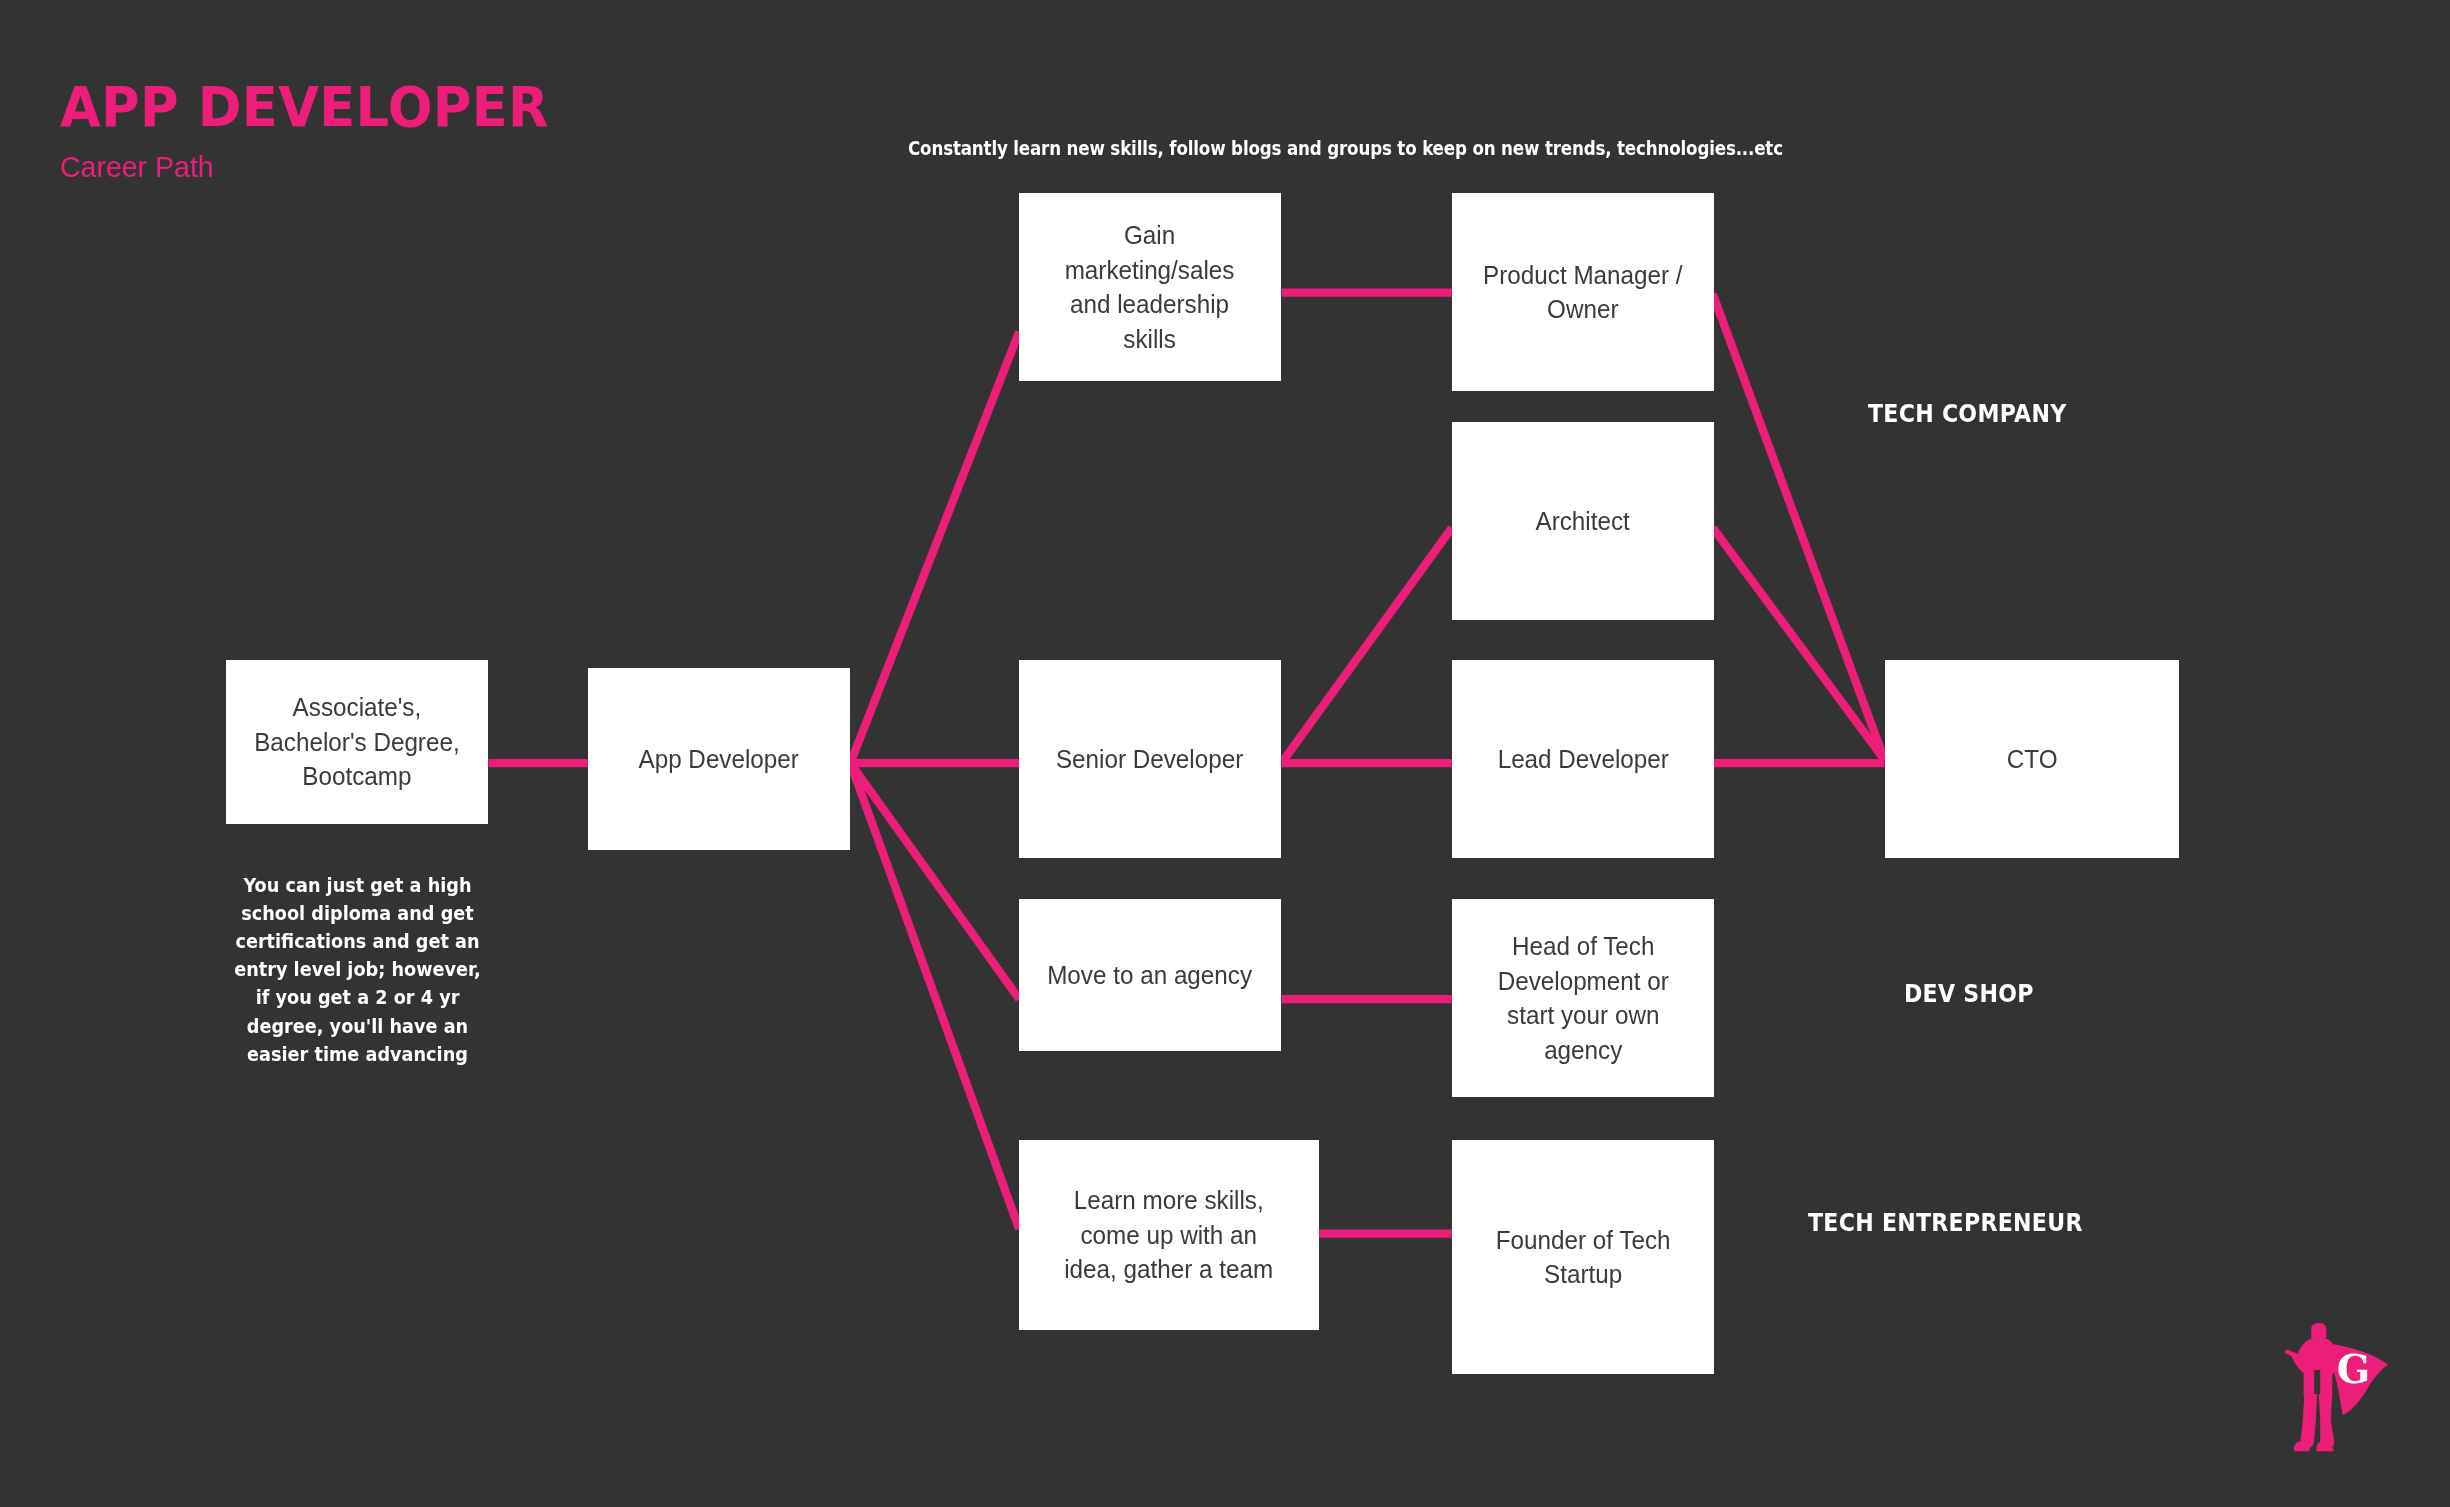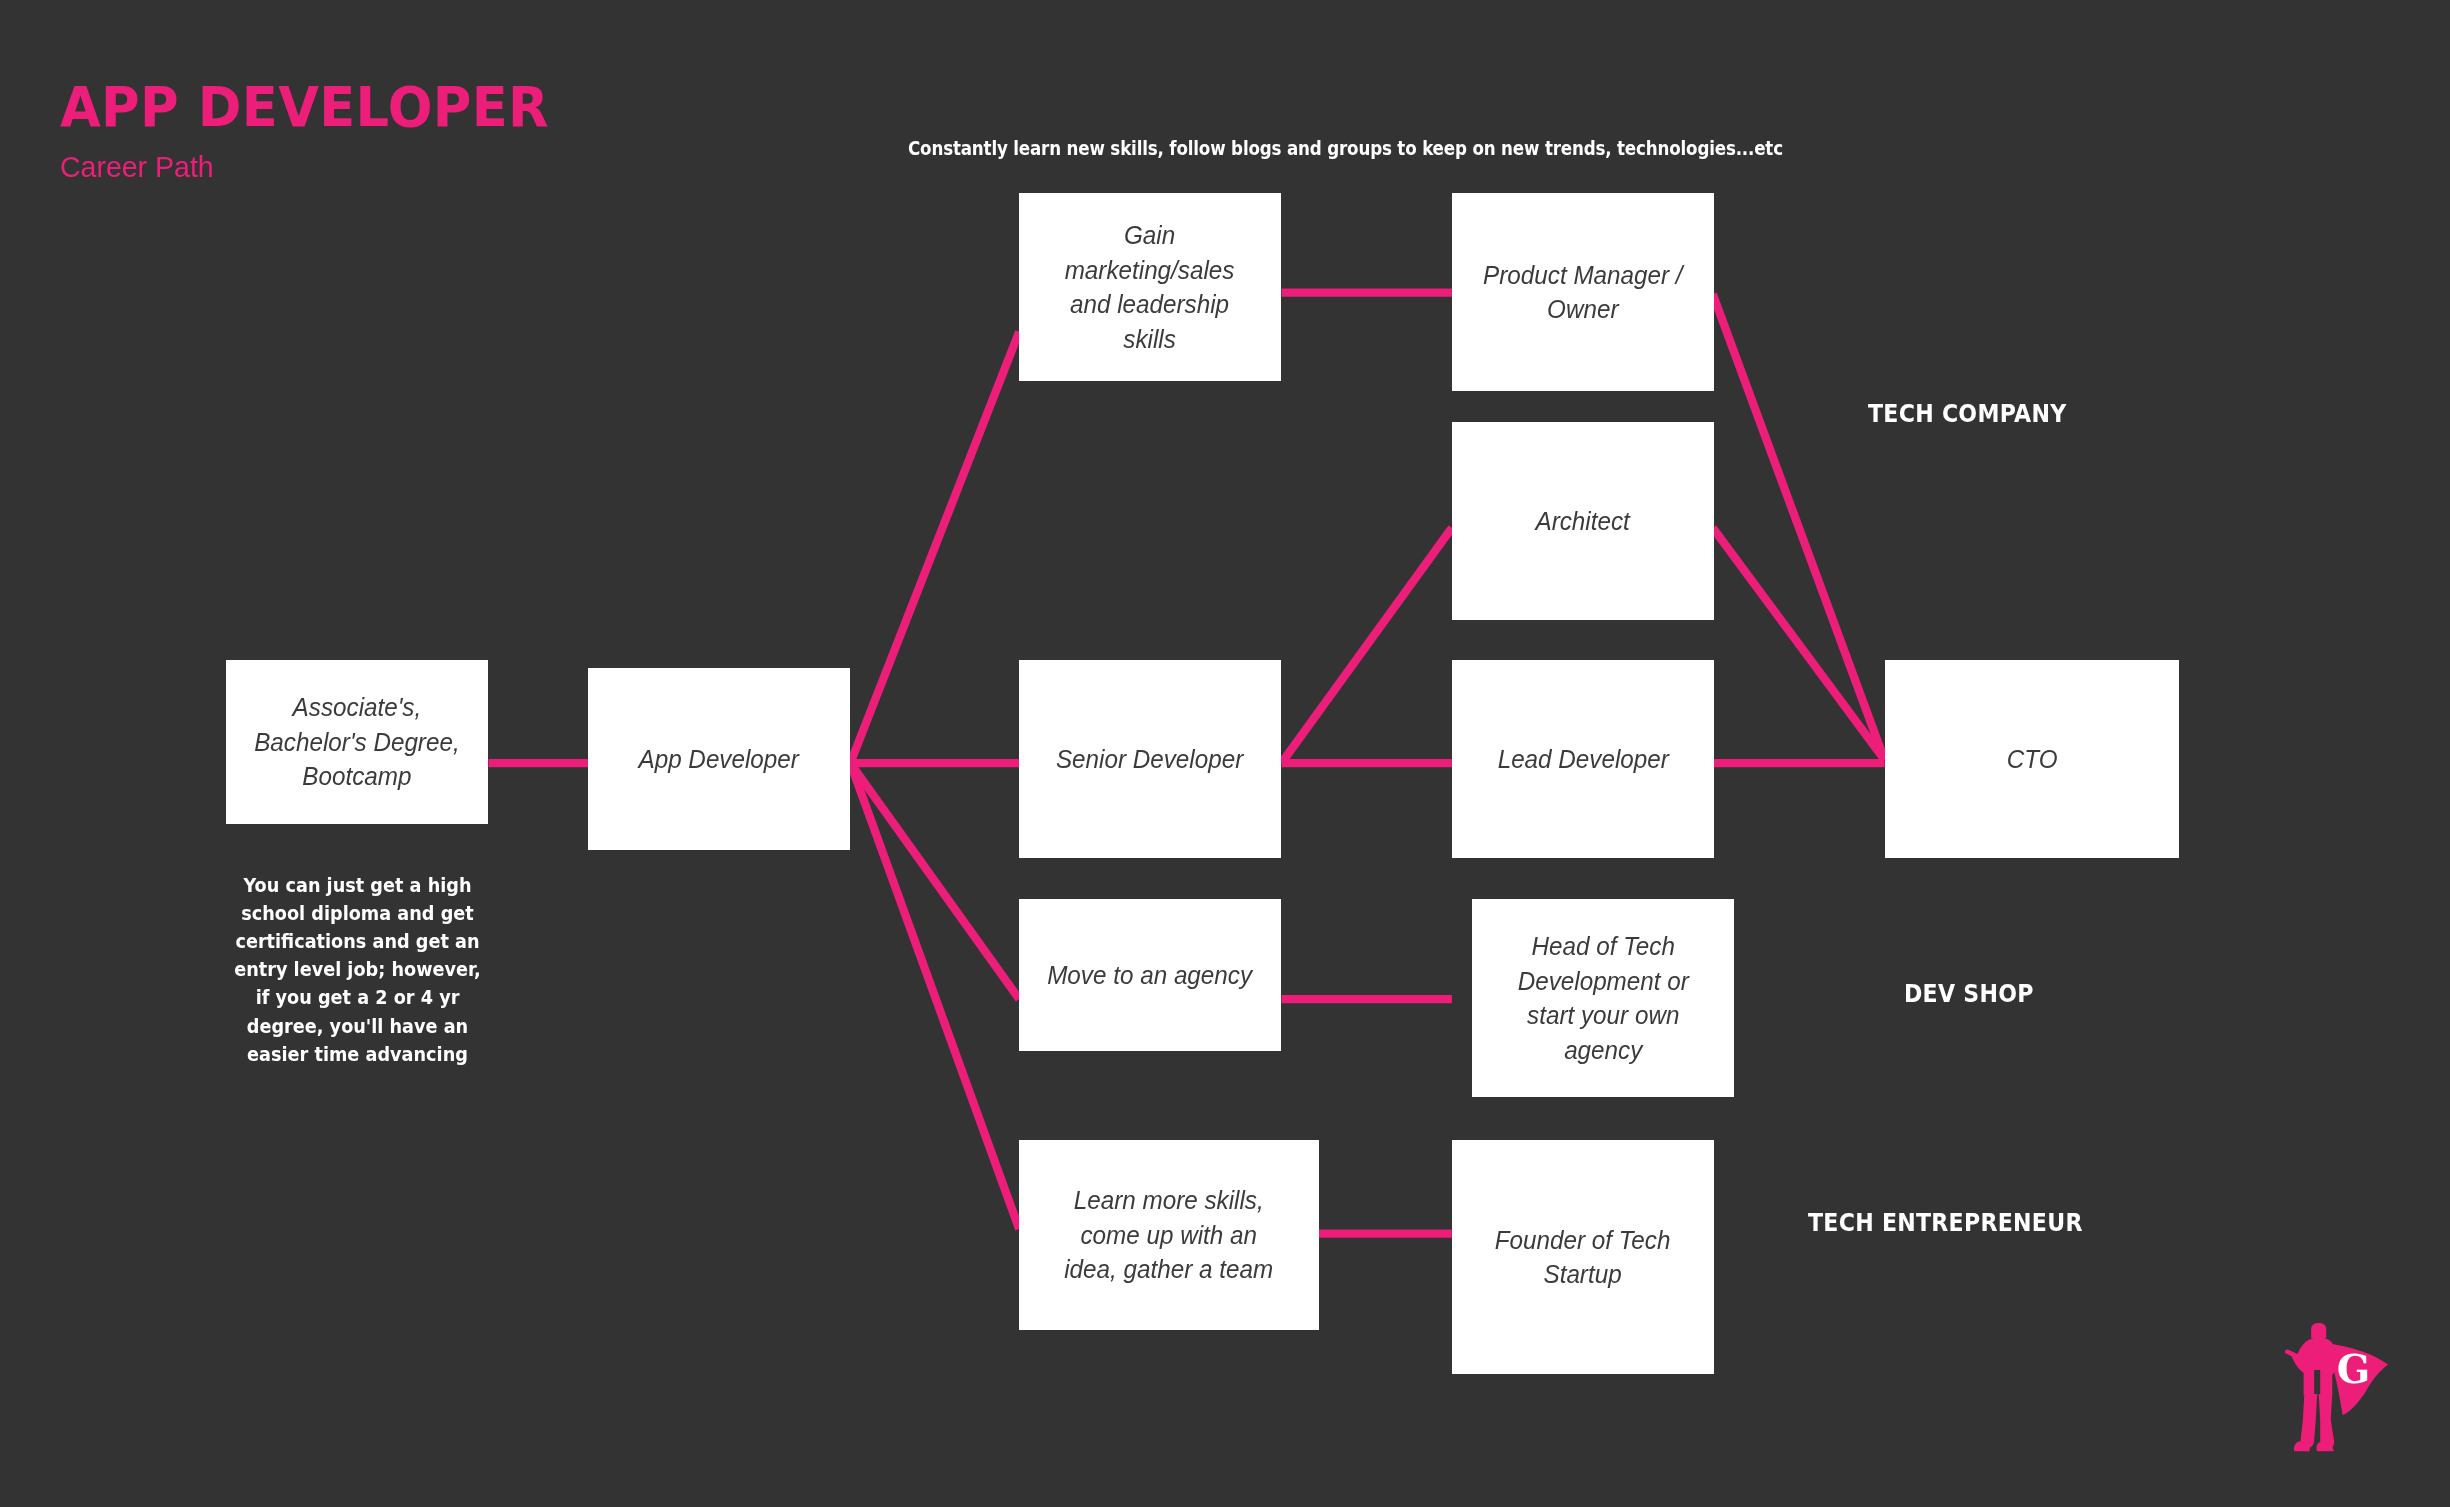--- a/index.html
+++ b/index.html
@@ -74,21 +74,20 @@
   
   .node {
     position: absolute;
     background: #ffffff;
     display: flex;
     align-items: center;
     justify-content: center;
     text-align: center;
     box-sizing: border-box;
     padding: 6px 13.6px;
-    font-style: italic;
   }
   .node .node-label {
     color: #3b3b3b;
     font-family: "Liberation Sans", sans-serif;
     font-size: 25px;
     line-height: 1.38;
     font-weight: 400;
     white-space: pre-line;
     transform: scaleX(0.97);
   }
@@ -208,21 +207,21 @@
   </div>
 
   <div class="node" style="left:1885px; top:660px; width:294px; height:198px;">
     <span class="node-label">CTO</span>
   </div>
 
   <div class="node" style="left:1019px; top:899px; width:262px; height:152px;">
     <span class="node-label">Move to an agency</span>
   </div>
 
-  <div class="node" style="left:1452px; top:899px; width:262px; height:198px;margin-left:20px;">
+  <div class="node" style="left:1452px; top:899px; width:262px; height:198px;">
     <span class="node-label">Head of Tech
 Development or
 start your own
 agency</span>
   </div>
 
   <div class="node" style="left:1019px; top:1140px; width:300px; height:190px;">
     <span class="node-label">Learn more skills,
 come up with an
 idea, gather a team</span>

